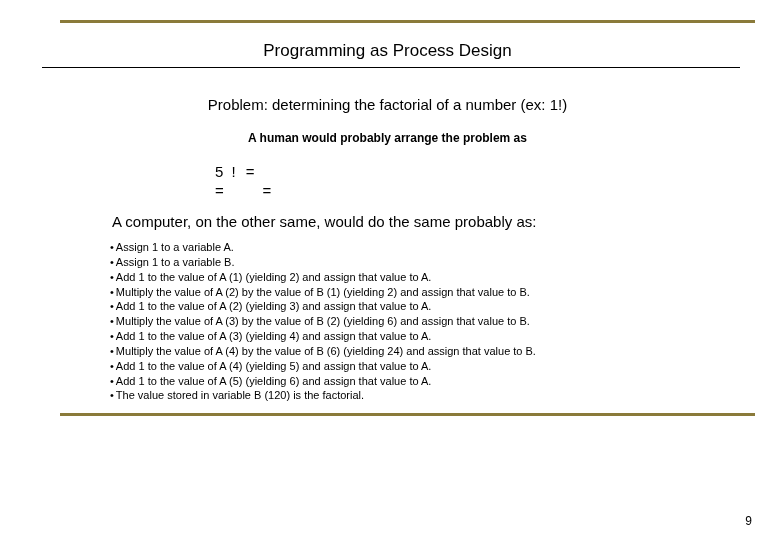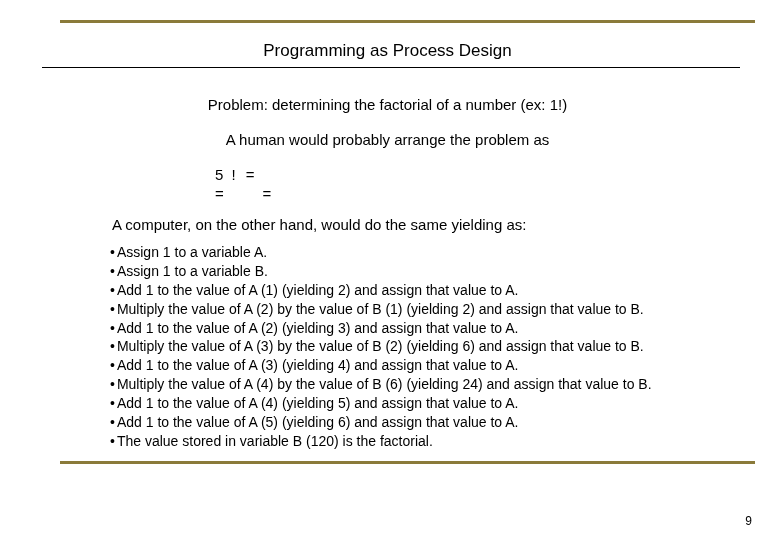--- a/index.html
+++ b/index.html
@@ -27,43 +27,44 @@
       border-top: 1.5px solid #000;
       margin: 0 15px 0 22px;
     }
     .problem {
       text-align: center;
       font-size: 15px;
       margin: 28px 0 18px 0;
     }
     .human {
       text-align: center;
-      font-size: 15px;
+      font-size: 12px;
       margin-bottom: 18px;
+      font-weight: bold;
     }
     .equation {
       display: grid;
       grid-template-columns: auto auto auto;
       column-gap: 8px;
       row-gap: 2px;
       width: fit-content;
       margin: 0 0 14px 195px;
       font-size: 15px;
     }
     .eq-left { text-align: right; letter-spacing: 2px; }
     .eq-eq { }
     .eq-right { word-spacing: 4px; }
     .computer {
       font-size: 15px;
       margin: 0 0 10px 92px;
     }
     .steps {
       list-style: none;
       margin-left: 90px;
-      font-size: 14px;
+      font-size: 11px;
       line-height: 1.35;
     }
     .steps li::before {
       content: "•";
       margin-right: 2px;
     }
     .rule-bottom {
       border-top: 3px solid #8a7a3a;
       margin: 10px 0 0 40px;
     }
@@ -86,21 +87,21 @@
 
 <div class="equation">
   <span class="eq-left">5 !</span>
   <span class="eq-eq">=</span>
   <span class="eq-left"></span>
   <span class="eq-eq">=</span>
   <span class="eq-left"></span>
   <span class="eq-eq">=</span>
 </div>
 
-<div class="computer">A computer, on the other hand, would do the same yielding as:</div>
+<div class="computer">A computer, on the other same, would do the same probably as:</div>
 
 <ul class="steps">
   <li>Assign 1 to a variable A.</li>
   <li>Assign 1 to a variable B.</li>
   <li>Add 1 to the value of A (1) (yielding 2) and assign that value to A.</li>
   <li>Multiply the value of A (2) by the value of B (1) (yielding 2) and assign that value to B.</li>
   <li>Add 1 to the value of A (2) (yielding 3) and assign that value to A.</li>
   <li>Multiply the value of A (3) by the value of B (2) (yielding 6) and assign that value to B.</li>
   <li>Add 1 to the value of A (3) (yielding 4) and assign that value to A.</li>
   <li>Multiply the value of A (4) by the value of B (6) (yielding 24) and assign that value to B.</li>

